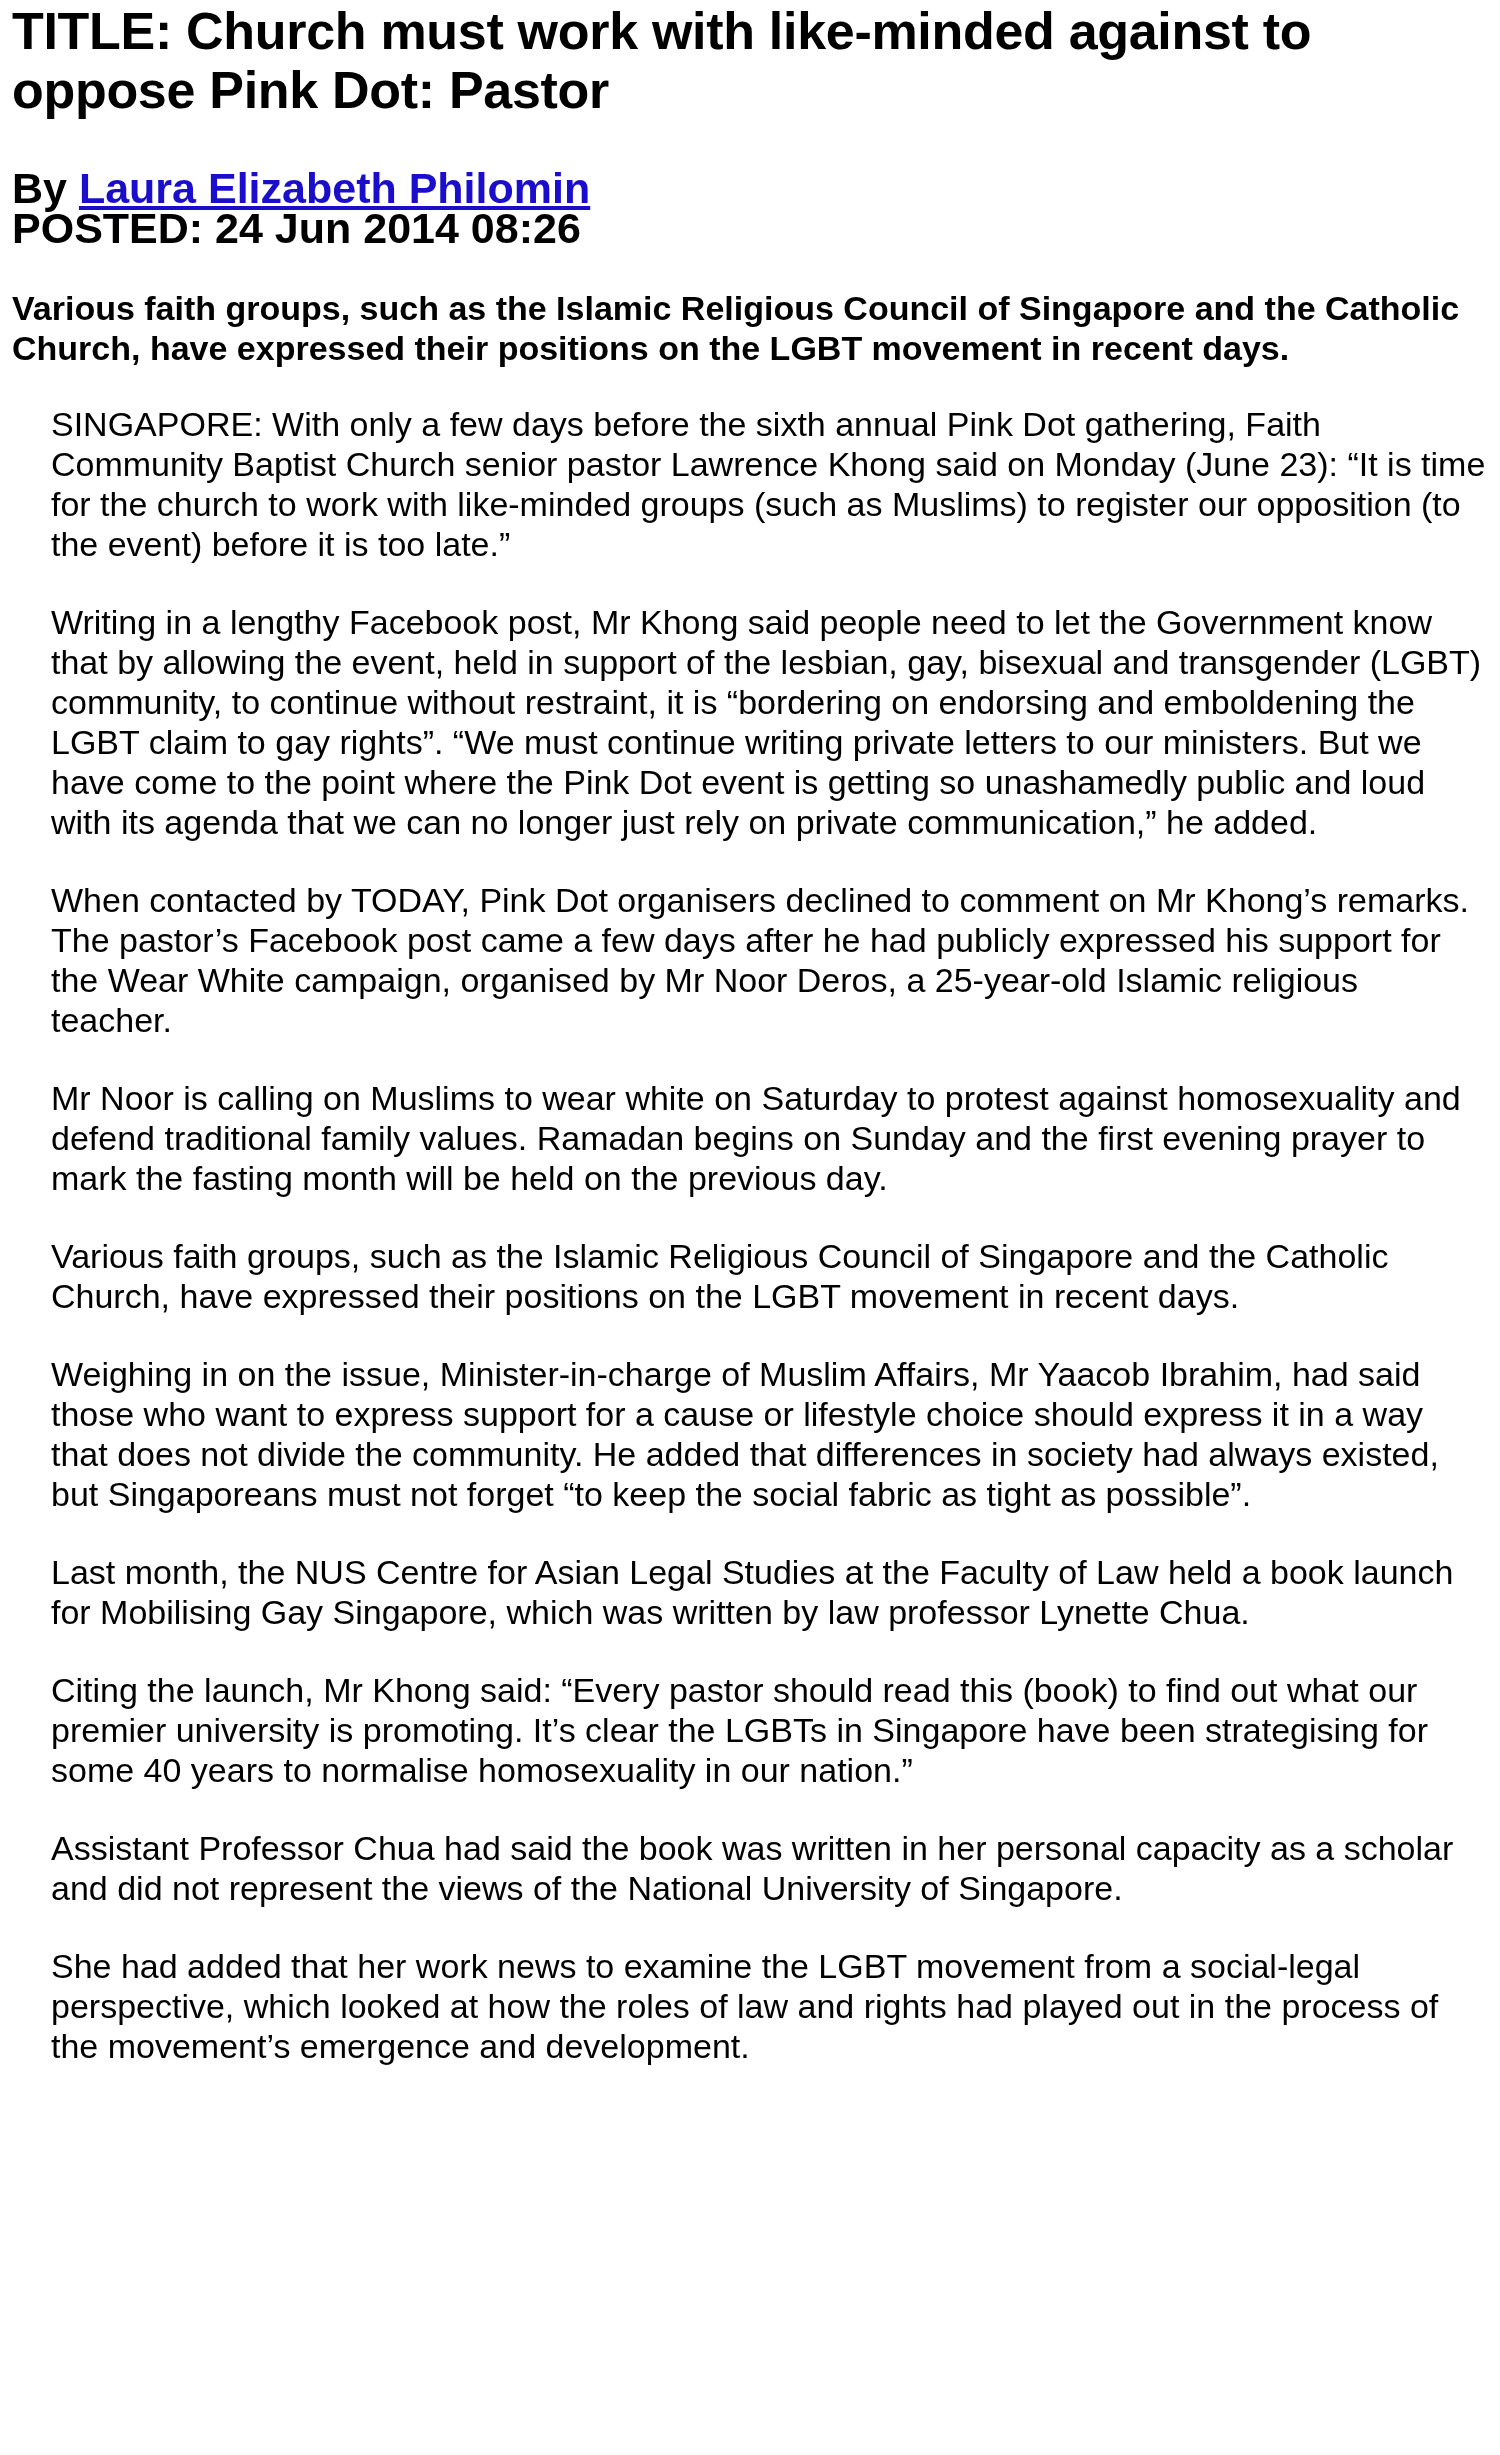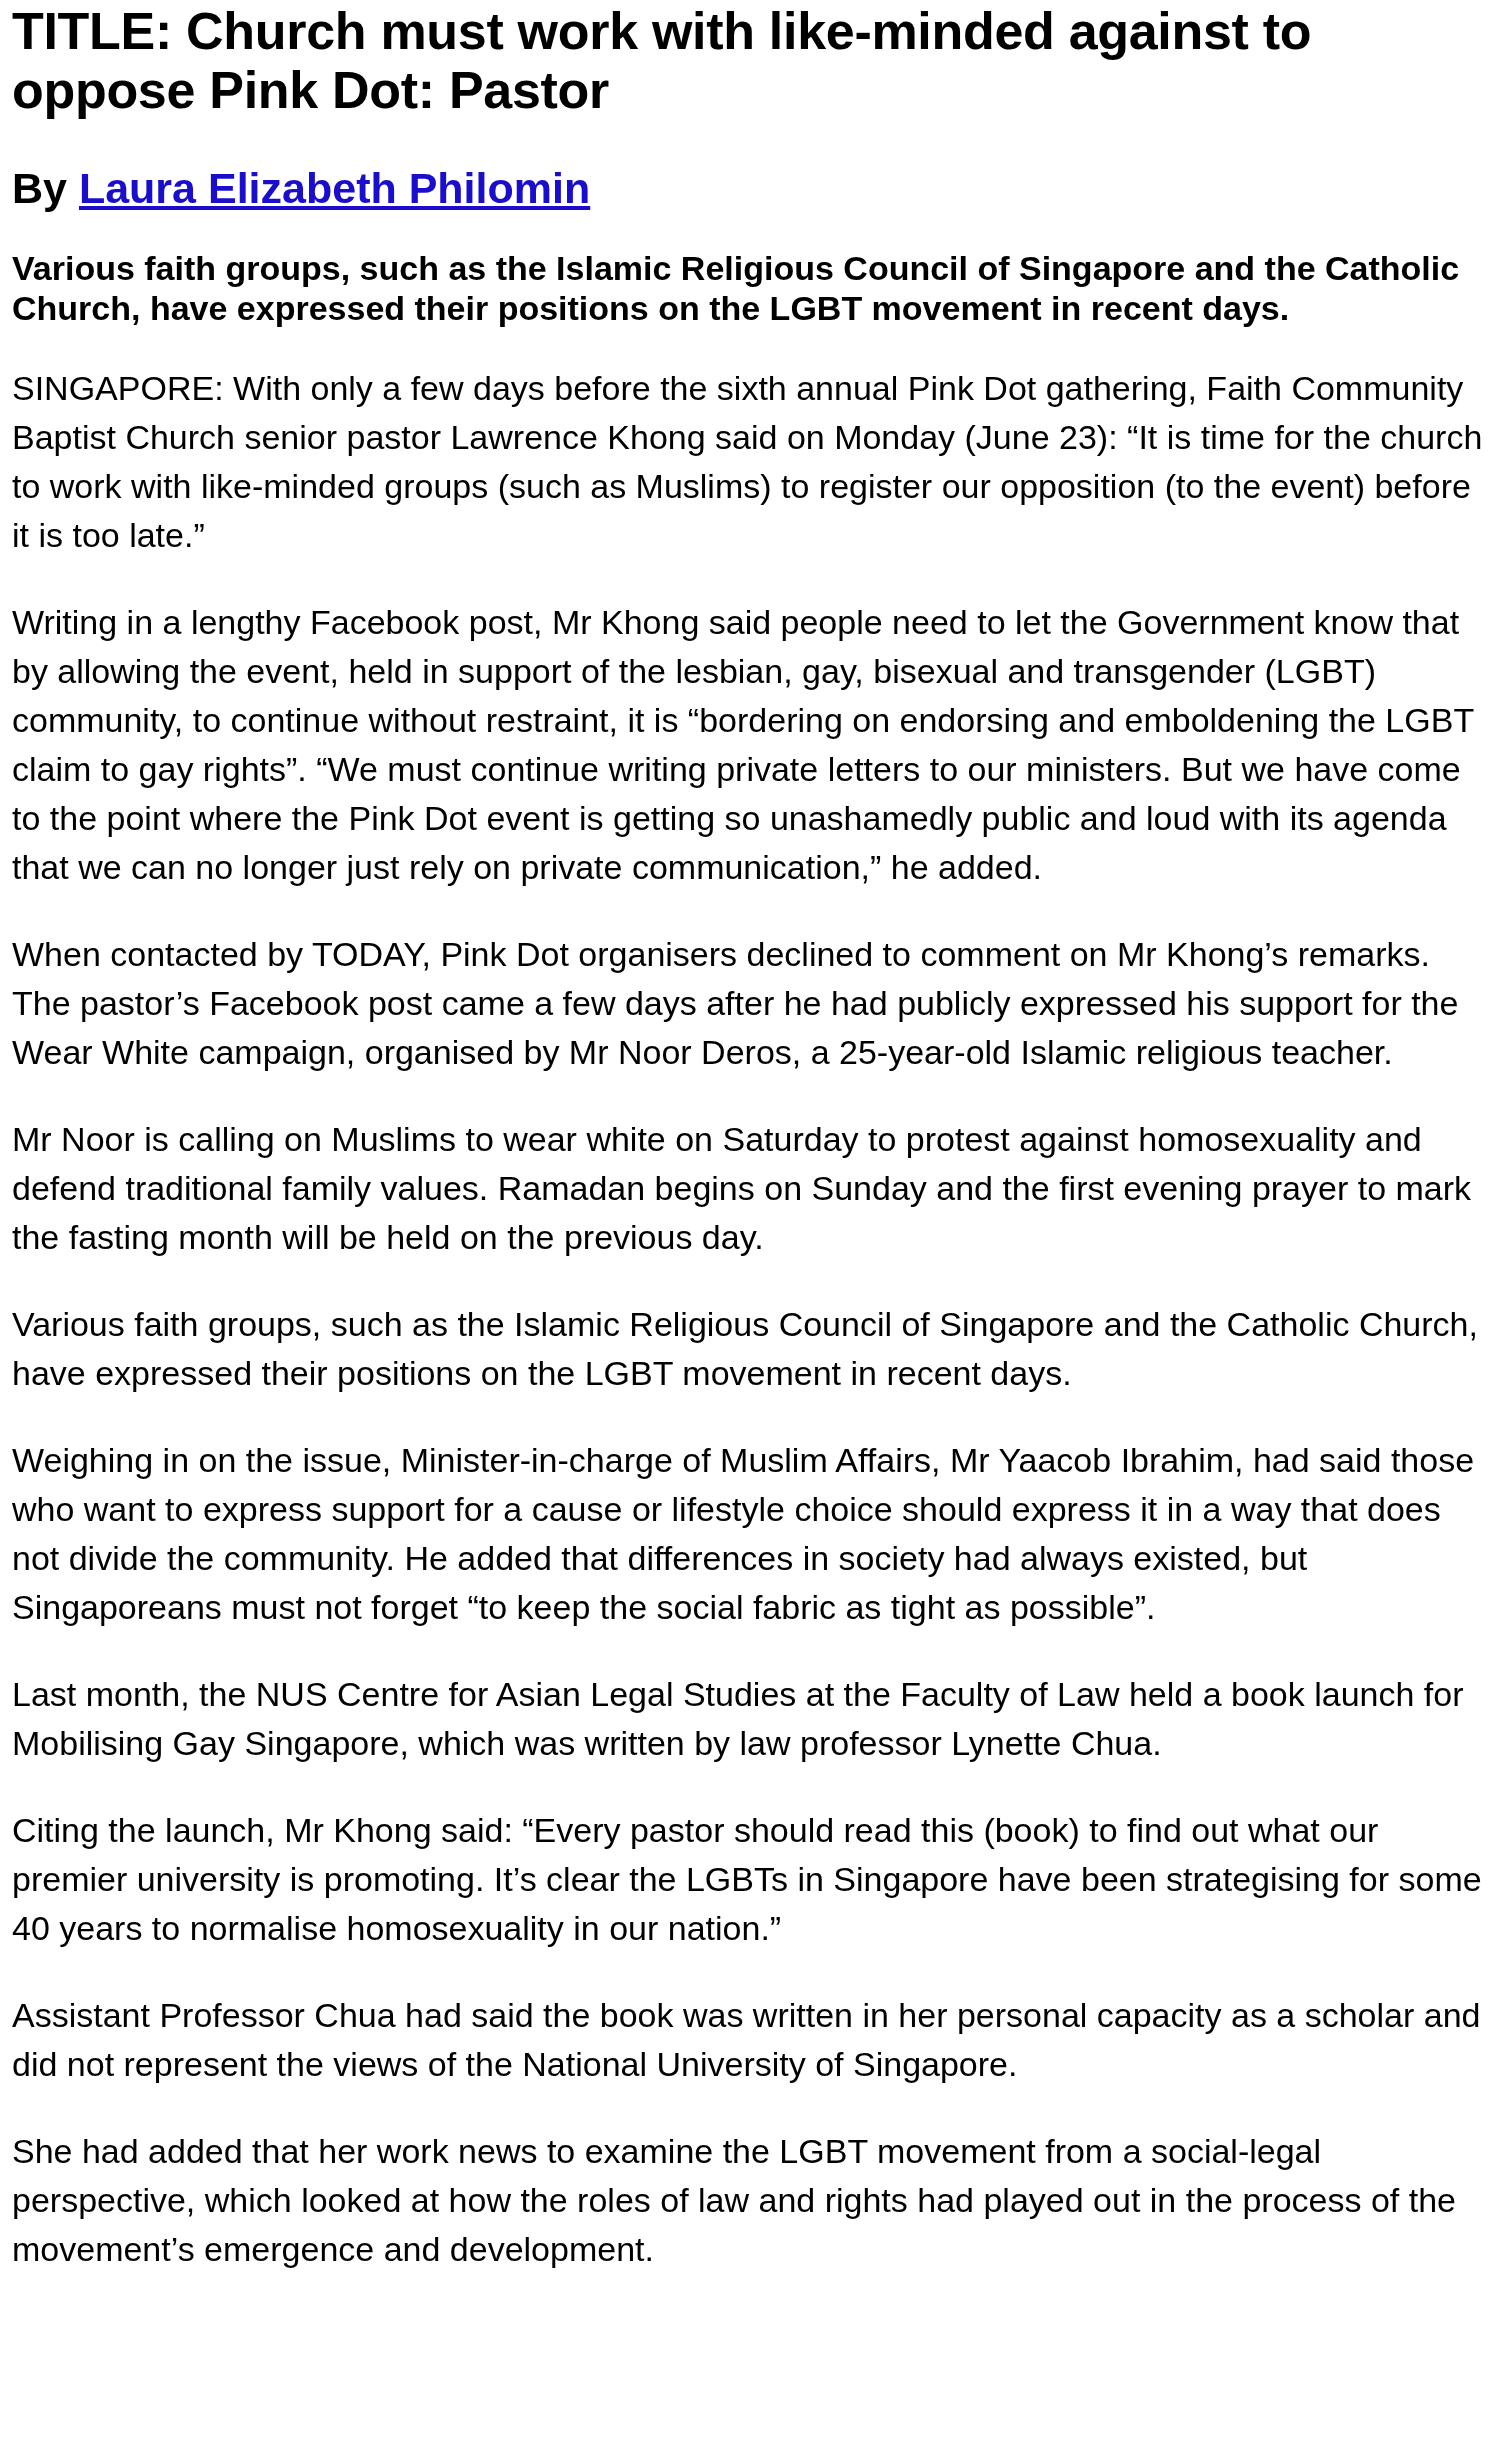--- a/index.html
+++ b/index.html
@@ -2,33 +2,34 @@
 <html><head>
 <meta charset="utf-8">
 <style>
   html, body { margin:0; padding:0; background:#ffffff; }
   body { width:1500px; height:2455px; overflow:hidden; color:#000; font-family:"Liberation Sans", sans-serif; }
   .page { padding: 0 14px 0 12px; }
   h1 { font-size:52px; font-weight:bold; line-height:59px; margin:2px 0 0 0; letter-spacing:-0.3px; }
   .meta { font-size:43px; font-weight:bold; line-height:40px; margin-top:48px; }
   .meta a { color:#1a0dcc; text-decoration:underline; }
   .lede { font-size:34px; font-weight:bold; line-height:40px; margin-top:40px; }
-  .para { font-size:34px; line-height:49px; margin-top:38px; }
+  .para { font-size:34px; line-height:40px; margin-top:38px;margin-left:39px; }
   .para.first { margin-top:36px; }
 </style>
 </head>
 <body>
 
 <div class="page">
   <h1>TITLE: Church must work with like-minded against to oppose Pink Dot: Pastor</h1>
 
   <div class="meta">
     <div>
       <span>By </span><a href="#">Laura Elizabeth Philomin</a>
     </div>
+    <div>POSTED: 24 Jun 2014 08:26</div>
   </div>
 
   <div class="lede">Various faith groups, such as the Islamic Religious Council of Singapore and the Catholic Church, have expressed their positions on the LGBT movement in recent days.</div>
 
   <div>
     <p class="para first">SINGAPORE: With only a few days before the sixth annual Pink Dot gathering, Faith Community Baptist Church senior pastor Lawrence Khong said on Monday (June 23): “It is time for the church to work with like-minded groups (such as Muslims) to register our opposition (to the event) before it is too late.”</p>
     <p class="para">Writing in a lengthy Facebook post, Mr Khong said people need to let the Government know that by allowing the event, held in support of the lesbian, gay, bisexual and transgender (LGBT) community, to continue without restraint, it is “bordering on endorsing and emboldening the LGBT claim to gay rights”. “We must continue writing private letters to our ministers. But we have come to the point where the Pink Dot event is getting so unashamedly public and loud with its agenda that we can no longer just rely on private communication,” he added.</p>
     <p class="para">When contacted by TODAY, Pink Dot organisers declined to comment on Mr Khong’s remarks. The pastor’s Facebook post came a few days after he had publicly expressed his support for the Wear White campaign, organised by Mr Noor Deros, a 25-year-old Islamic religious teacher.</p>
     <p class="para">Mr Noor is calling on Muslims to wear white on Saturday to protest against homosexuality and defend traditional family values. Ramadan begins on Sunday and the first evening prayer to mark the fasting month will be held on the previous day.</p>
     <p class="para">Various faith groups, such as the Islamic Religious Council of Singapore and the Catholic Church, have expressed their positions on the LGBT movement in recent days.</p>

